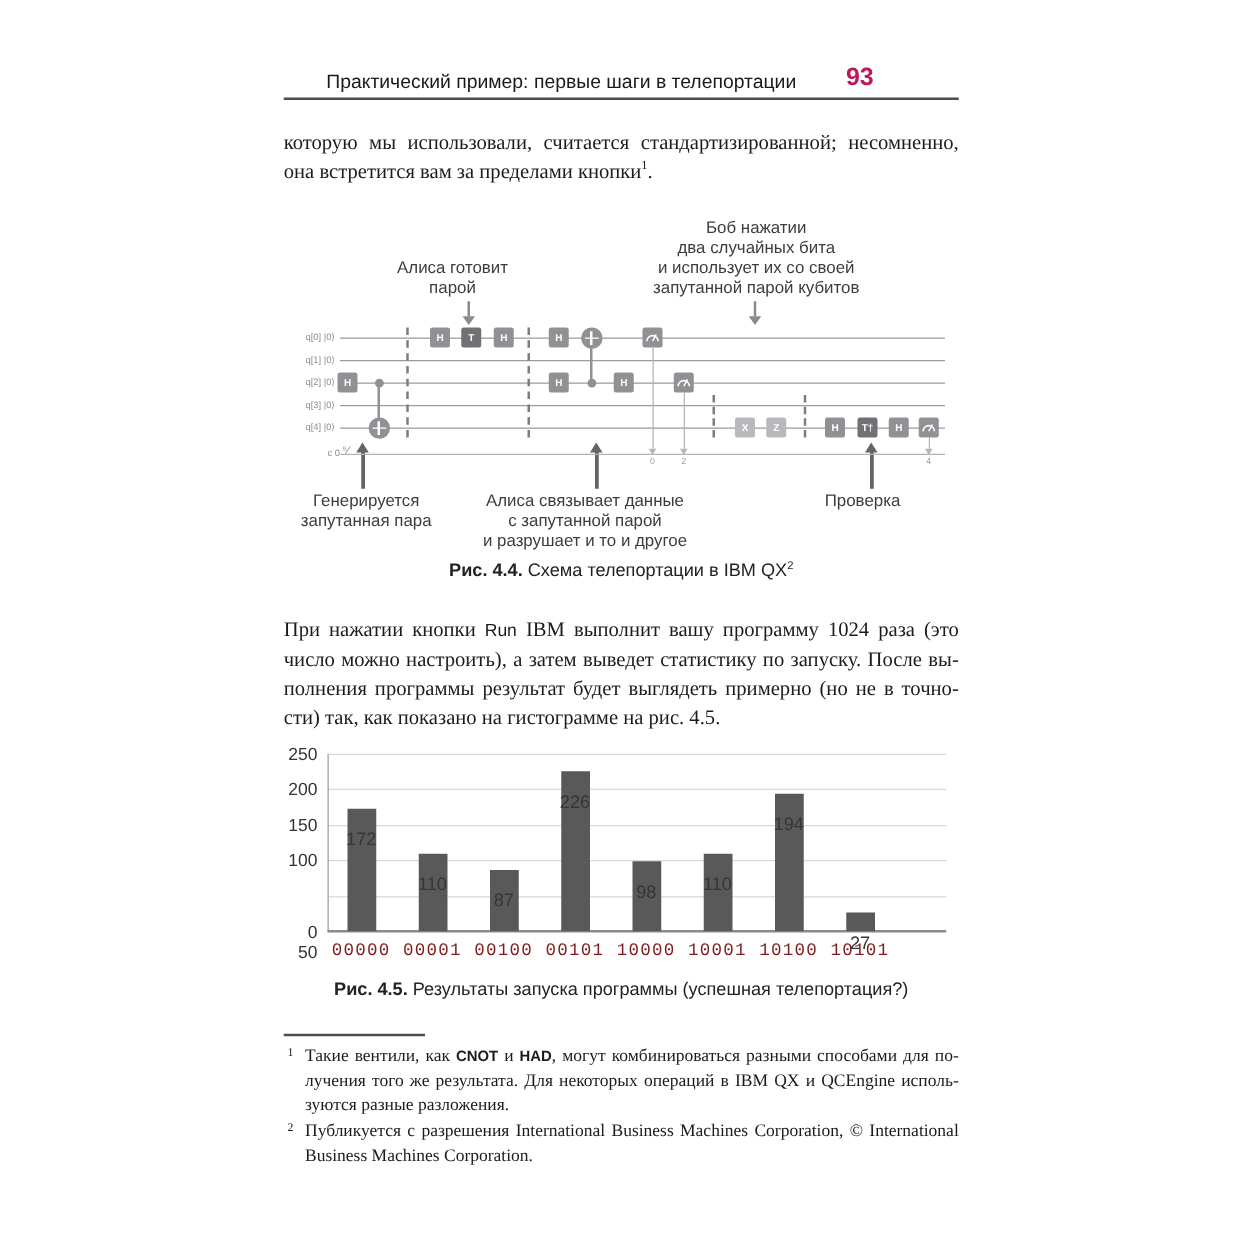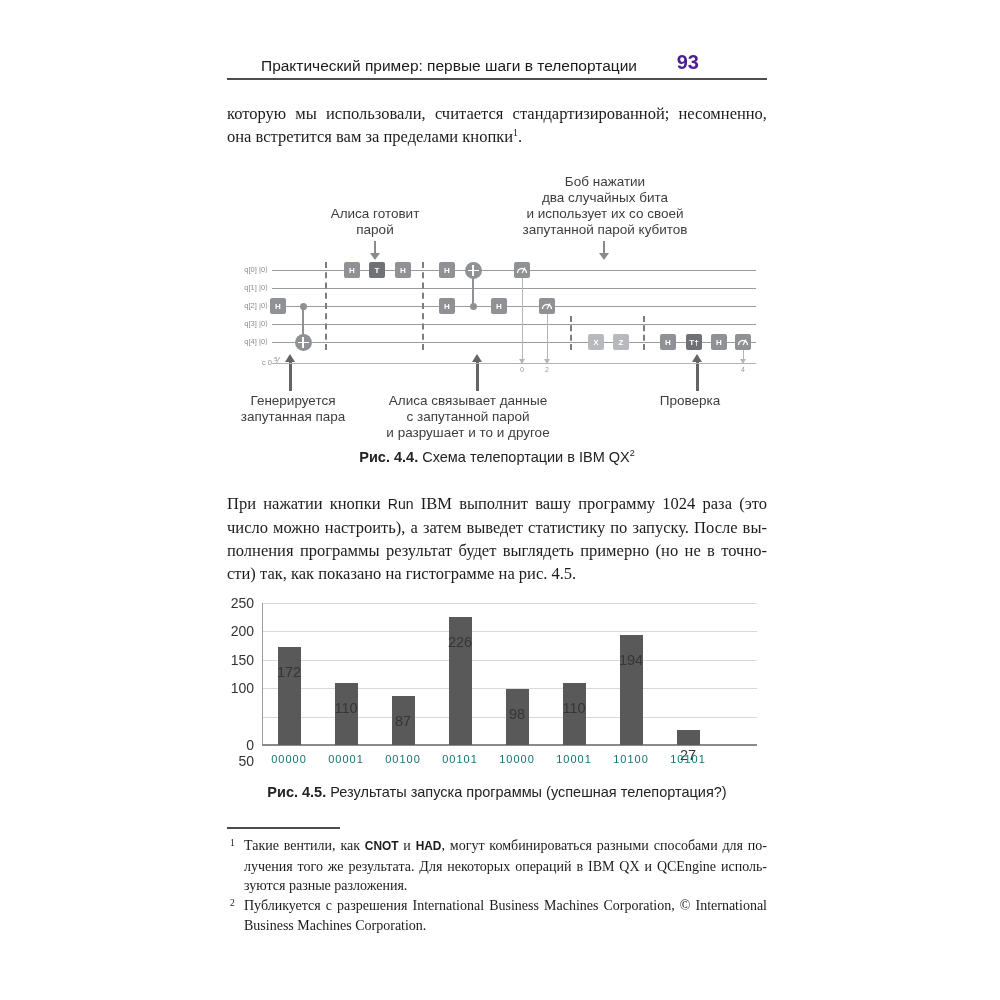--- a/index.html
+++ b/index.html
@@ -3,21 +3,21 @@
 <meta charset="utf-8">
 <style>
   html,body{margin:0;padding:0;background:#ffffff;}
   .page{position:relative;width:932px;height:1000px;background:#ffffff;
         font-family:"Liberation Serif",serif;color:#1b1b1b;overflow:hidden;}
 
   
   .running-head{position:absolute;top:57px;right:295px;
         font-family:"Liberation Sans",sans-serif;font-size:15.5px;color:#1a1a1a;white-space:nowrap;}
   .pageno{position:absolute;top:51px;right:233px;
-        font-family:"Liberation Sans",sans-serif;font-weight:bold;font-size:20px;color:#4c1d95;}
+        font-family:"Liberation Sans",sans-serif;font-weight:bold;font-size:20px;color:#be185d;}
   .head-rule{position:absolute;left:227px;top:78px;width:540px;height:2px;background:#4d4d4d;}
 
   
   .para{position:absolute;left:227px;width:540px;margin:0;text-align:justify;
         font-size:16.5px;line-height:23px;color:#1b1b1b;}
   #p1{top:102px;} #p2{top:492px;}
   .s-code{font-family:"Liberation Sans",sans-serif;font-size:0.85em;}
   .s-codeb{font-family:"Liberation Sans",sans-serif;font-weight:bold;font-size:0.85em;}
   .s-sup{vertical-align:super;font-size:0.6em;line-height:0;}
   .s-b{font-weight:bold;}
@@ -59,41 +59,41 @@
   #chart{position:absolute;left:0;top:0;width:1000px;height:1000px;}
   .gridline{position:absolute;height:1px;background:#d9d9d9;}
   .yaxis{position:absolute;width:1px;background:#9c9c9c;}
   .xaxis{position:absolute;height:2px;background:#8a8a8a;}
   .ytick{position:absolute;width:38px;text-align:right;transform:translateY(-50%);
         font-family:"Liberation Sans",sans-serif;font-size:14px;color:#333;}
   .bar{position:absolute;background:#595959;}
   .bval{position:absolute;transform:translateX(-50%);
         font-family:Liberation Sans, sans-serif;font-size:14.5px;color:#363636;margin-top:37px;}
   .xcat{position:absolute;transform:translateX(-50%);
-        font-family:Liberation Sans, sans-serif;font-size:11px;color:#0f766e;letter-spacing:1px;}
+        font-family:Liberation Mono, monospace;font-size:14px;color:#7f1d1d;letter-spacing:1px;}
 
   
   .fn-rule{position:absolute;left:227px;top:827px;width:113px;height:1.5px;background:#4d4d4d;}
   .footnote{position:absolute;left:227px;width:540px;box-sizing:border-box;padding-left:17px;
         text-align:justify;font-size:14px;line-height:19.5px;color:#1b1b1b;}
   #fn1{top:836px;} #fn2{top:896px;}
   .fn-marker{position:absolute;left:3px;top:-2px;font-size:9.5px;}
 </style>
 </head>
 <body>
 
 <div class="page">
   <div class="running-head">Практический пример: первые шаги в телепортации</div>
   <div class="pageno">93</div>
   <div class="head-rule"></div>
 
   <p class="para" id="p1"><span>которую мы использовали, считается стандартизированной; несомненно, она встретится вам за пределами кнопки</span><span class="s-sup">1</span><span>.</span></p>
 
   <div id="fig44">
-      <div class="anno" style="left: 375px; top: 206px;">
+      <div class="anno" style="left: 362px; top: 206px;">
         <div>Алиса готовит</div>
         <div>парой</div>
       </div>
       <div class="arr-shaft" style="left: 374px; top: 241px; width: 2px; height: 12px;"></div>
       <div class="arr-head" style="left: 370px; top: 253px; border-left: 5px solid transparent; border-right: 5px solid transparent; border-top: 7px solid rgb(138, 138, 138);"></div>
       <div class="anno" style="left: 605px; top: 174px;">
         <div>Боб нажатии</div>
         <div>два случайных бита</div>
         <div>и использует их со своей</div>
         <div>запутанной парой кубитов</div>

